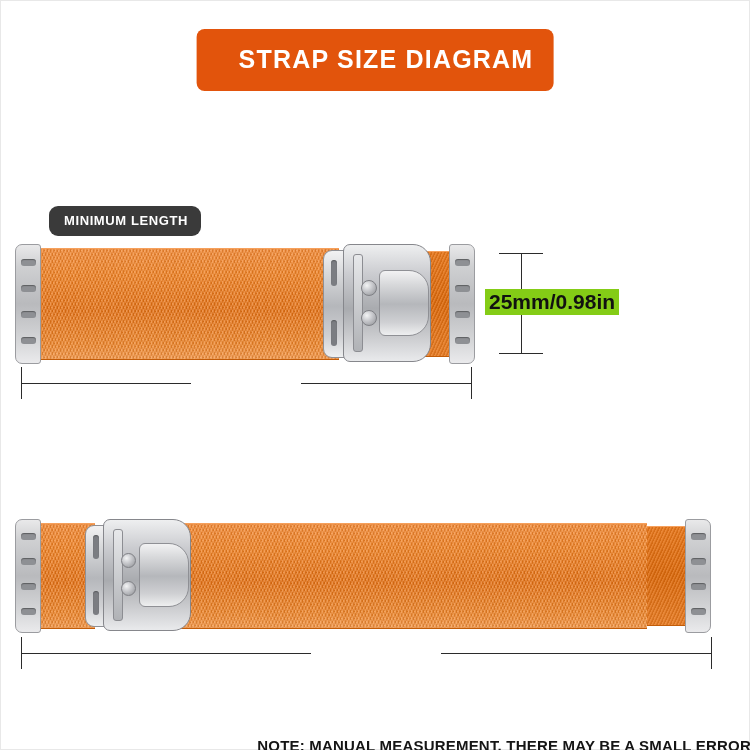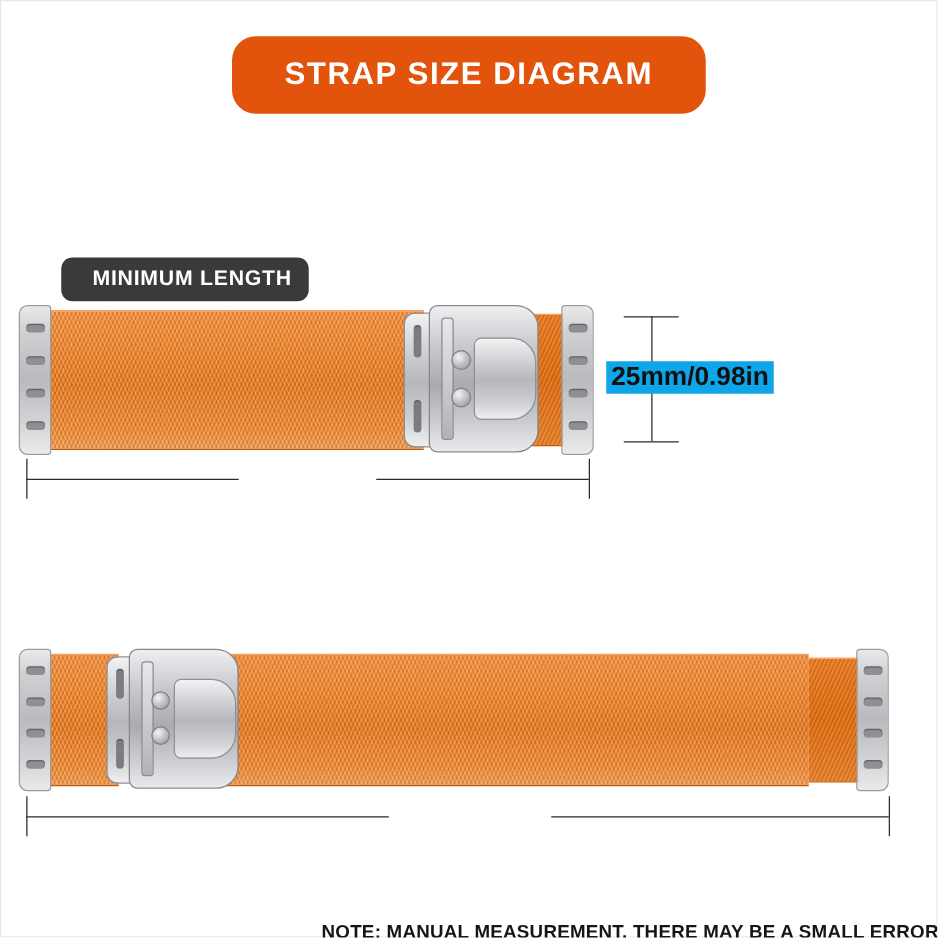--- a/index.html
+++ b/index.html
@@ -28,34 +28,34 @@
   .title-pill {
     position: absolute;
     left: 50%;
     transform: translateX(-50%);
     top: 28px;
     background: #e2540c;
     color: #ffffff;
     font-size: 25px;
     font-weight: bold;
     letter-spacing: 1.2px;
-    padding: 16px 42px 17px 42px;
-    border-radius: 19px;
+    padding: 16px 20px 17px 42px;
+    border-radius: 8px;
     white-space: nowrap;
   }
 
   
   .tag {
     position: absolute;
     background: #3a3a3a;
     color: #ffffff;
-    font-size: 17px;
+    font-size: 13px;
     font-weight: bold;
     letter-spacing: 0.6px;
-    padding: 7px 13px 8px 25px;
+    padding: 7px 13px 8px 15px;
     border-radius: 9px;
     white-space: nowrap;
     z-index: 30;
   }
 
   
   .strap {
     position: absolute;
   }
 
@@ -149,21 +149,21 @@
     position: absolute;
     background: #2b2b2b;
   }
   .dim-label {
     position: absolute;
     color: #111111;
     font-weight: bold;
     text-align: right;
     white-space: nowrap;
     line-height: 1.12;
-    background: #0ea5e9;
+    background: #84cc16;
   }
   .dim-label .l1 { display: block; }
   .dim-label .l2 { display: block; }
 
   .note {
     position: absolute;
     left: 0;
     width: 750px;
     text-align: center;
     color: #151515;

